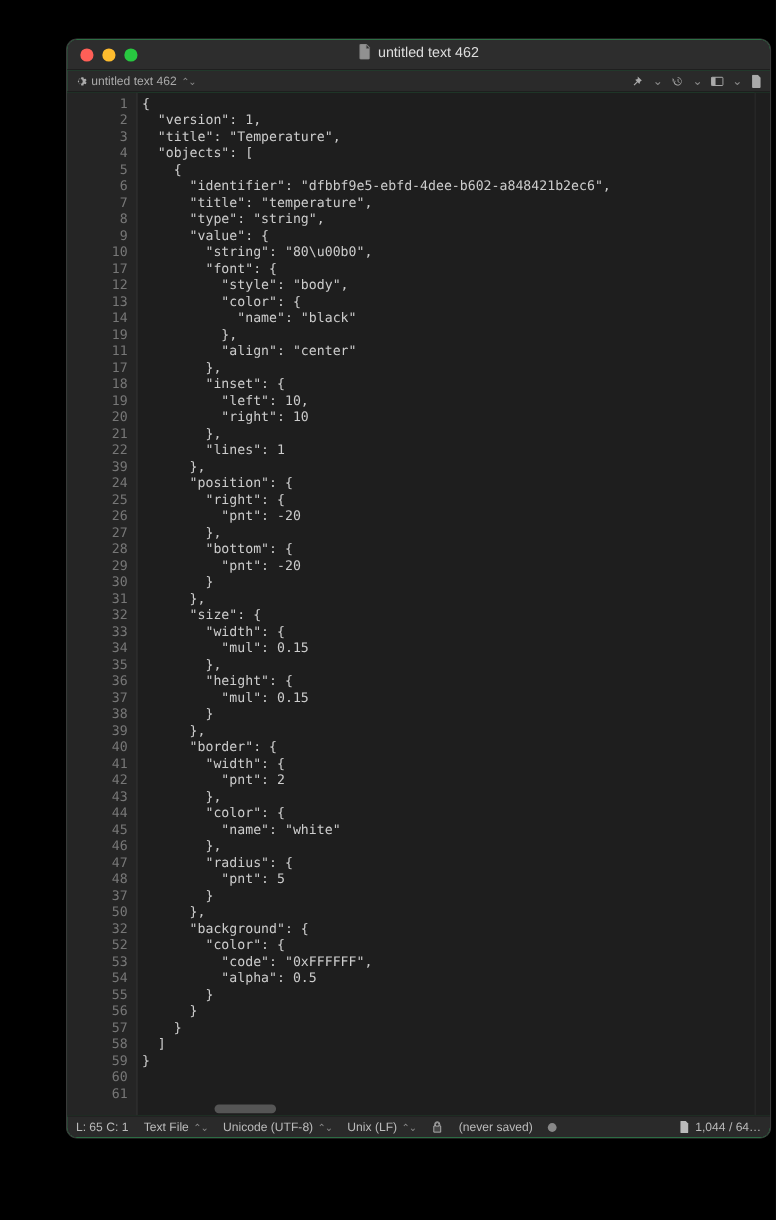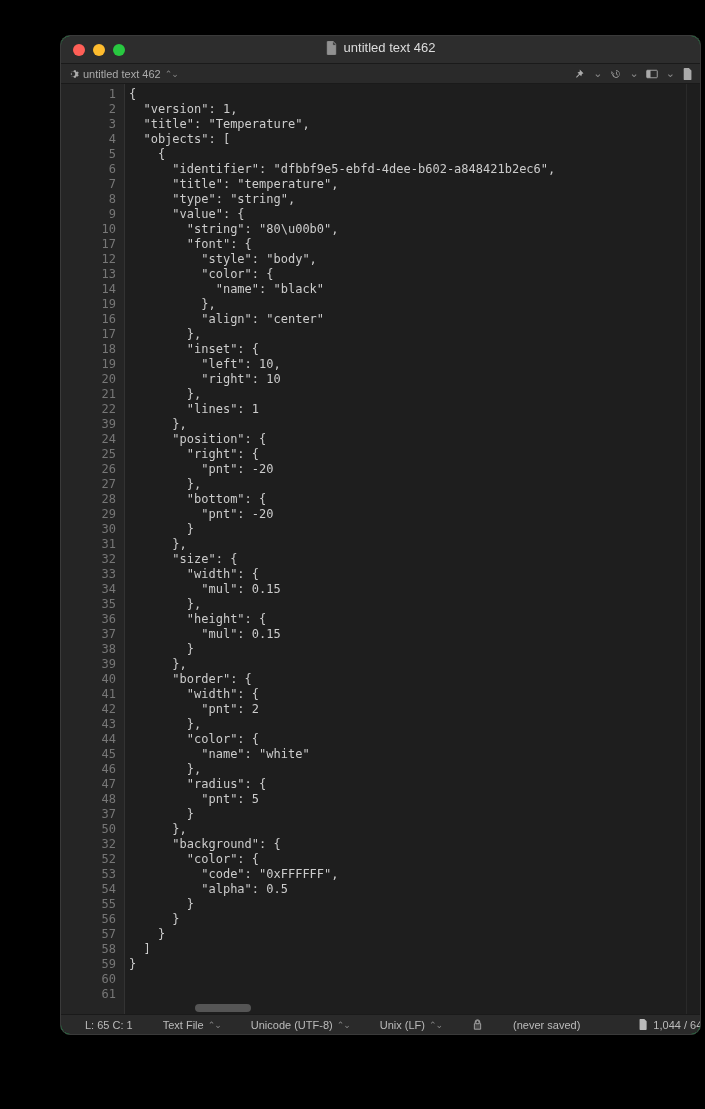--- a/index.html
+++ b/index.html
@@ -93,21 +93,21 @@
   .statusbar {
     height: 20px;
     background: #2a2a2a;
     border-top: 1px solid #1a1a1a;
     display: flex; align-items: center;
     color: #bbb;
     font-size: 11px;
     padding: 0 8px;
     gap: 14px;
   }
-  .statusbar .seg { display: inline-flex; align-items: center; gap: 4px; white-space: nowrap; margin-left: 16px; }
+  .statusbar .seg { display: inline-flex; align-items: center; gap: 4px; white-space: nowrap; }
   .statusbar .spacer { flex: 1; }
   .statusbar svg { width: 11px; height: 11px; fill: #bbb; }
   .small-dot { width: 8px; height: 8px; border-radius: 50%; background: #888; display: inline-block; }
 </style>
 </head>
 <body>
 
 <div class="window">
 
   <div class="titlebar">
@@ -164,21 +164,21 @@
         <div>6</div>
         <div>7</div>
         <div>8</div>
         <div>9</div>
         <div>10</div>
         <div>17</div>
         <div>12</div>
         <div>13</div>
         <div>14</div>
         <div>19</div>
-        <div>16</div>
+        <div>11</div>
         <div>17</div>
         <div>18</div>
         <div>19</div>
         <div>20</div>
         <div>21</div>
         <div>22</div>
         <div>39</div>
         <div>24</div>
         <div>25</div>
         <div>26</div>

